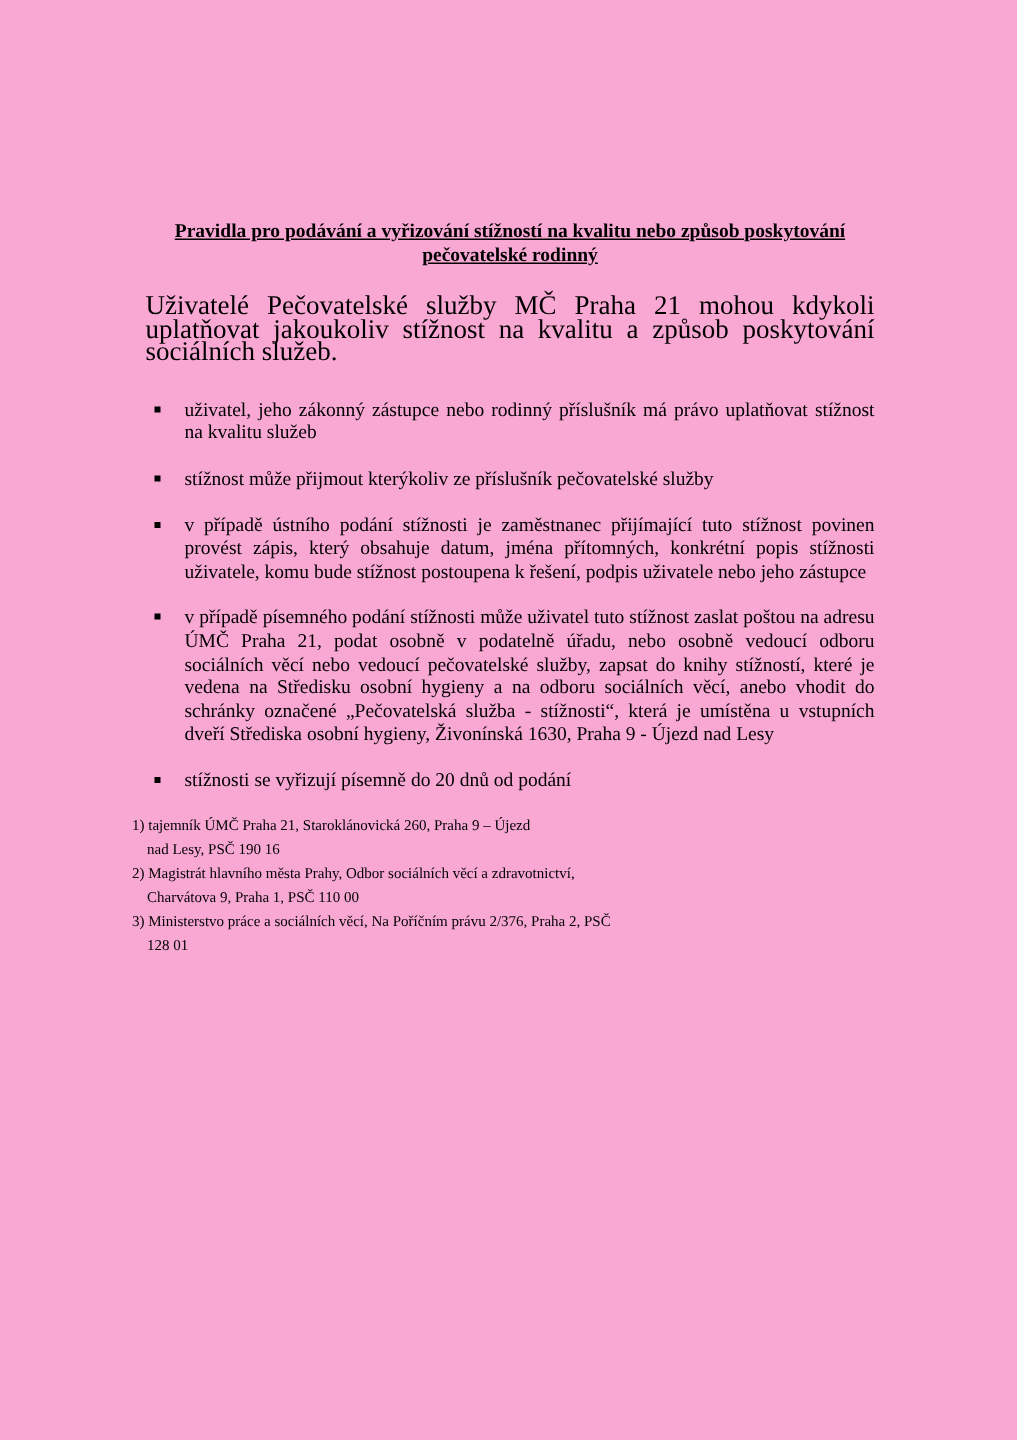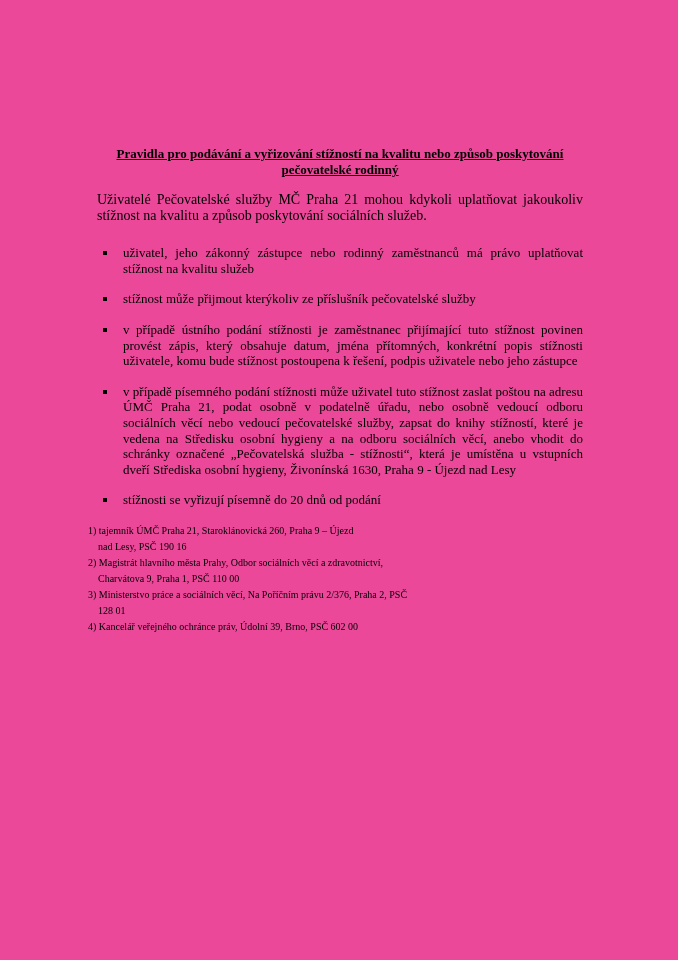--- a/index.html
+++ b/index.html
@@ -12,40 +12,40 @@
     width: 678px;
     height: 960px;
     font-family: "Liberation Serif", serif;
     color: #000000;
     overflow: hidden;
   }
   .page {
     position: relative;
     width: 678px;
     height: 960px;
-    background: #ec4899;
+    background: #f9a8d4;
   }
   .content {
     position: absolute;
     left: 97px;
     top: 0;
     width: 486px;
   }
   .doc-title {
     margin-top: 146px;
     text-align: center;
     font-weight: bold;
     font-size: 13px;
     line-height: 16px;
   }
   .doc-title .title-line {
     text-decoration: underline;
   }
   .intro {
-    font-size: 14px;
+    font-size: 18px;
     line-height: 15.6px;
     text-align: justify;
   }
   .bullet-list {
     margin-top: 22px;
   }
   .bullet-item {
     display: flex;
     margin-bottom: 15px;
     font-size: 13px;
@@ -86,21 +86,21 @@
       <div class="title-line">Pravidla pro podávání a vyřizování stížností na kvalitu nebo způsob poskytování</div>
       <div class="title-line">pečovatelské rodinný</div>
     </div>
 
     <p class="intro">Uživatelé Pečovatelské služby MČ Praha 21 mohou kdykoli uplatňovat jakoukoliv stížnost na kvalitu a způsob poskytování sociálních služeb.</p>
 
     <div class="bullet-list">
 
       <div class="bullet-item">
         <span class="bullet-marker"></span>
-        <div class="bullet-text">uživatel, jeho zákonný zástupce nebo rodinný zaměstnanců má právo uplatňovat stížnost na kvalitu služeb</div>
+        <div class="bullet-text">uživatel, jeho zákonný zástupce nebo rodinný příslušník má právo uplatňovat stížnost na kvalitu služeb</div>
       </div>
 
       <div class="bullet-item">
         <span class="bullet-marker"></span>
         <div class="bullet-text">stížnost může přijmout kterýkoliv ze příslušník pečovatelské služby</div>
       </div>
 
       <div class="bullet-item">
         <span class="bullet-marker"></span>
         <div class="bullet-text">v případě ústního podání stížnosti je zaměstnanec přijímající tuto stížnost povinen provést zápis, který obsahuje datum, jména přítomných, konkrétní popis stížnosti uživatele, komu bude stížnost postoupena k řešení, podpis uživatele nebo jeho zástupce</div>
@@ -130,20 +130,17 @@
       <div class="contact-item">
         <div class="contact-line">2) Magistrát hlavního města Prahy, Odbor sociálních věcí a zdravotnictví,</div>
         <div class="contact-line cont">Charvátova 9, Praha 1, PSČ 110 00</div>
       </div>
 
       <div class="contact-item">
         <div class="contact-line">3) Ministerstvo práce a sociálních věcí, Na Poříčním právu 2/376, Praha 2, PSČ</div>
         <div class="contact-line cont">128 01</div>
       </div>
 
-      <div class="contact-item">
-        <div class="contact-line">4) Kancelář veřejného ochránce práv, Údolní 39, Brno, PSČ 602 00</div>
-      </div>
 
     </div>
 
   </div>
 </div>
 
 </body></html>

